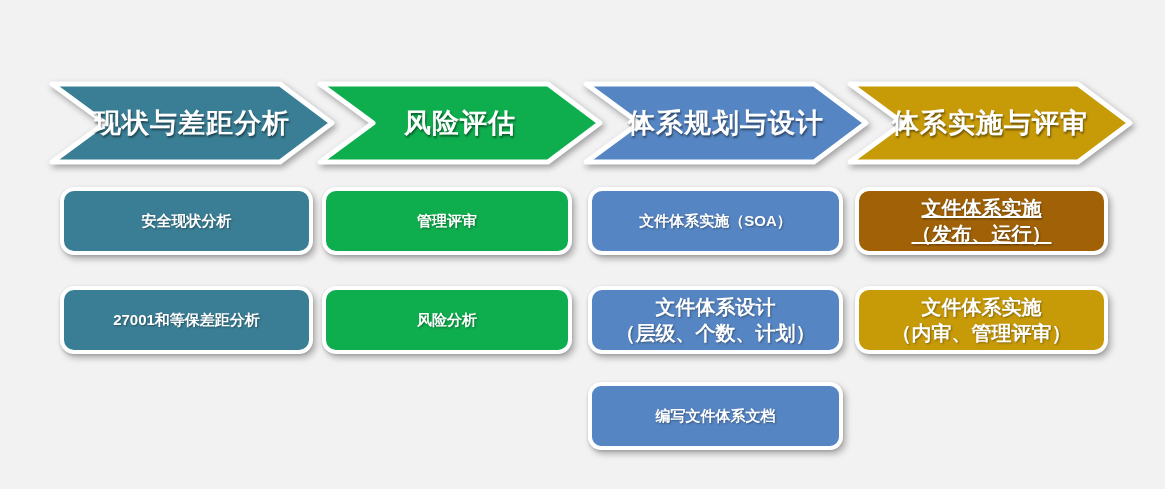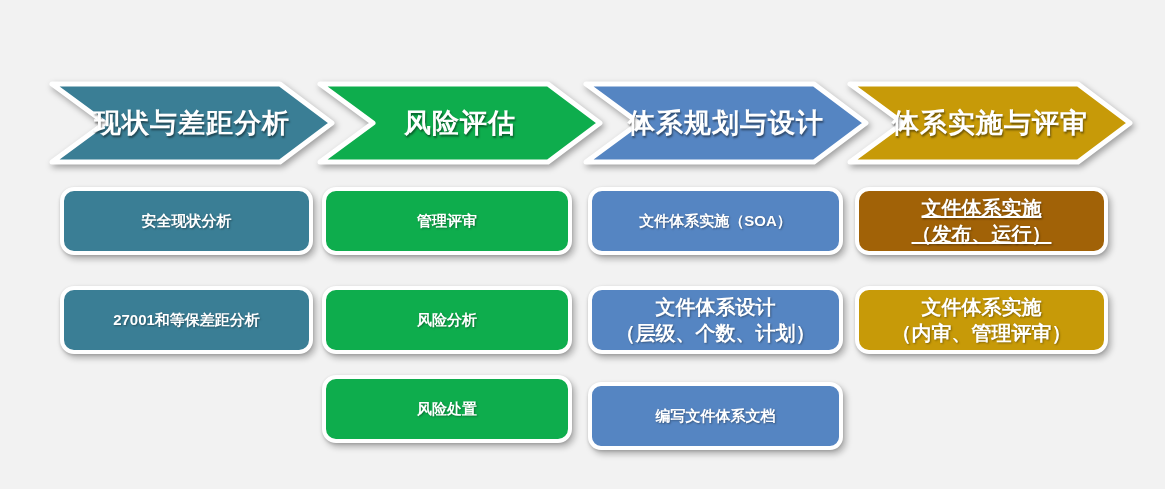--- a/index.html
+++ b/index.html
@@ -86,23 +86,20 @@
   <div class="box c1 r2" style="background: rgb(58, 126, 149);">
     <span class="line">27001和等保差距分析</span>
   </div>
 
   <div class="box c2 r1" style="background: rgb(14, 173, 77);">
     <span class="line">管理评审</span>
   </div>
   <div class="box c2 r2" style="background: rgb(14, 173, 77);">
     <span class="line">风险分析</span>
   </div>
-  <div class="box c2 r3" style="background: rgb(14, 173, 77);">
-    <span class="line">风险处置</span>
-  </div>
 
   <div class="box c3 r1" style="background: rgb(85, 133, 194);">
     <span class="line">文件体系实施（SOA）</span>
   </div>
   <div class="box c3 r2 two-line" style="background: rgb(85, 133, 194); text-align: right;">
     <span class="line">文件体系设计</span>
     <span class="line">（层级、个数、计划）</span>
   </div>
   <div class="box c3 r3 offset-down" style="background: rgb(85, 133, 194);">
     <span class="line">编写文件体系文档</span>

